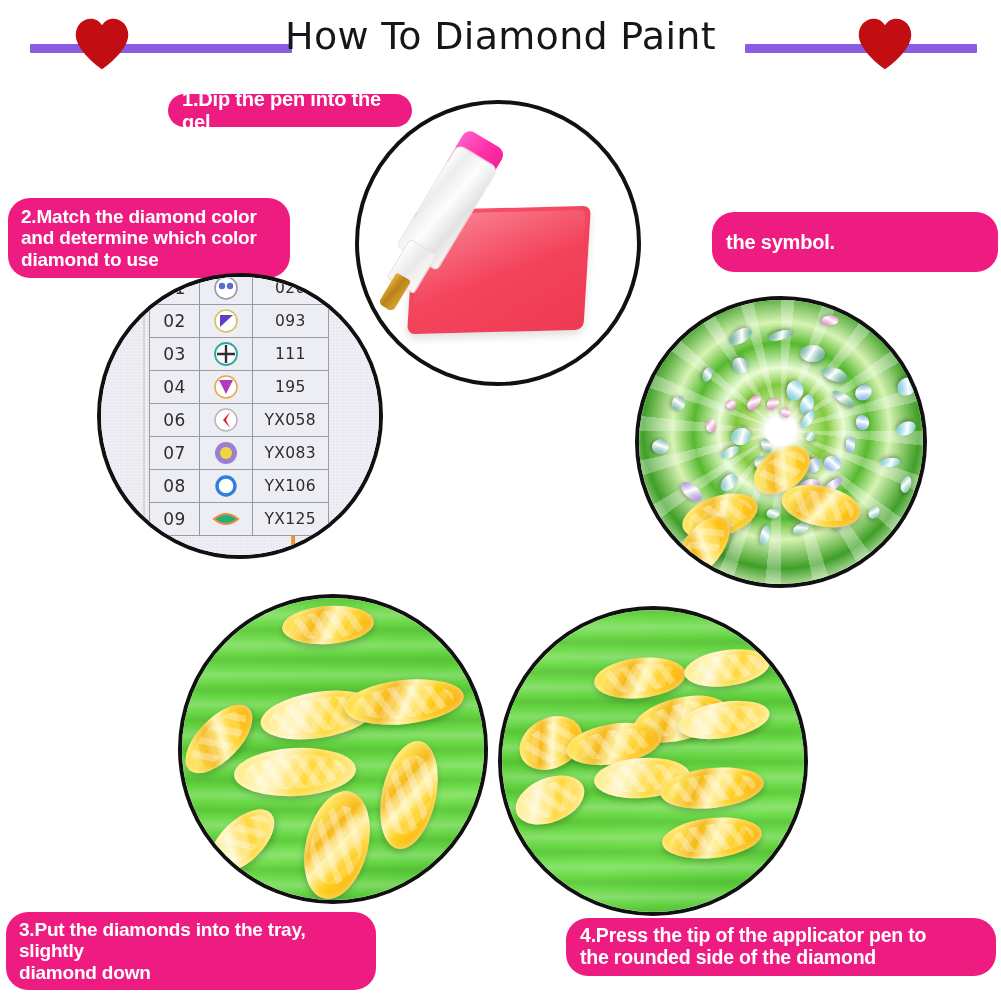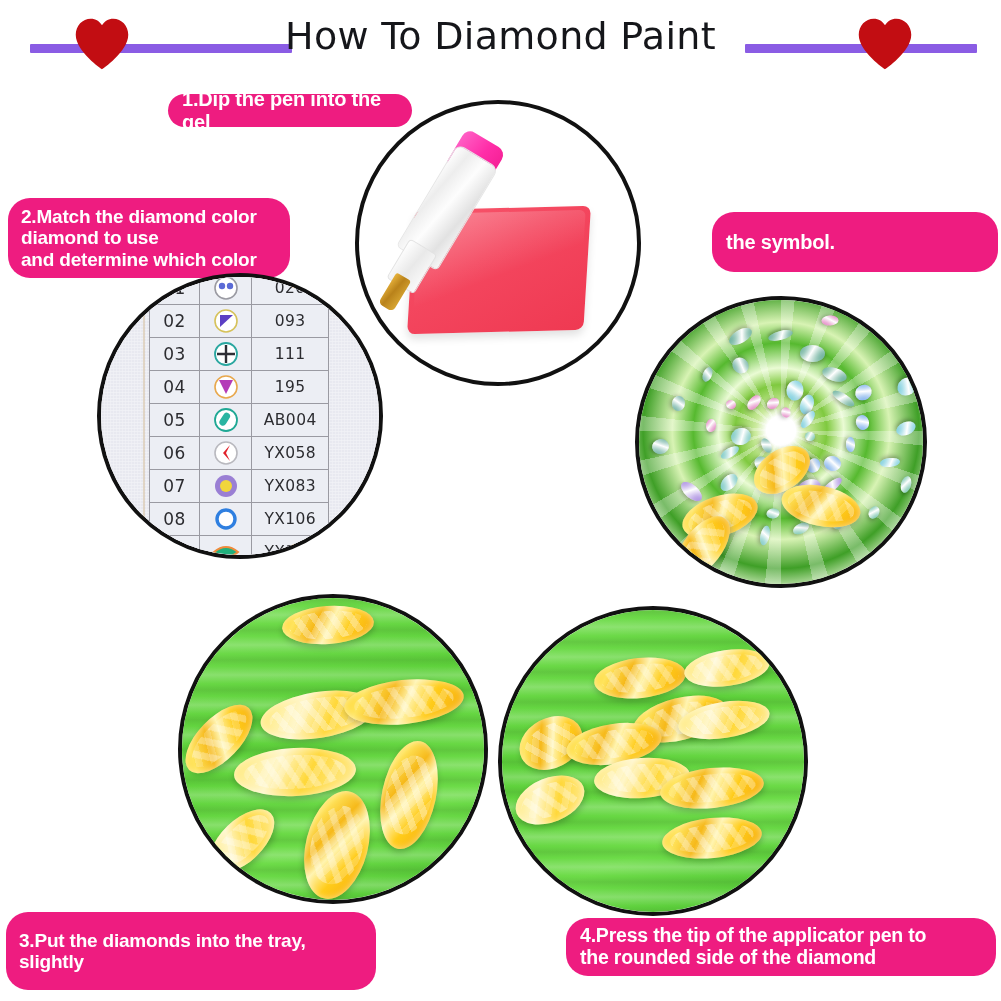--- a/index.html
+++ b/index.html
@@ -135,34 +135,35 @@
   <div id="page-title">How To Diamond Paint</div>
 </div>
 
 <div class="label" id="label-1">
   <span>1.Dip the pen into the gel</span>
 </div>
 
 <div class="label l2" id="label-2">
   <span>
     <div>2.Match the diamond color</div>
+    <div>and determine which color</div>
     <div>diamond to use</div>
-    <div>and determine which color</div>
   </span>
 </div>
 
 <div class="label l2" id="label-5">
   <span>
     <div>the symbol.</div>
   </span>
 </div>
 
 <div class="label l2" id="label-3">
   <span>
     <div>3.Put the diamonds into the tray, slightly</div>
+    <div>diamond down</div>
   </span>
 </div>
 
 <div class="label l2" id="label-4">
   <span>
     <div>4.Press the tip of the applicator pen to</div>
     <div>the rounded side of the diamond</div>
   </span>
 </div>
 
@@ -212,28 +213,20 @@
                 </svg></span></td>
             <td class="code">111</td>
           </tr>
           <tr>
             <td class="num">04</td>
             <td class="sym"><span class="symwrap"><svg width="30" height="26" viewBox="0 0 30 26">
                   <circle cx="15" cy="13" r="11" fill="#fff" stroke="#e8a84d" stroke-width="1.6"></circle>
                   <path d="M8 6 L22 6 L15 20 Z" fill="#b43bb8"></path>
                 </svg></span></td>
             <td class="code">195</td>
-          </tr>
-          <tr>
-            <td class="num">05</td>
-            <td class="sym"><span class="symwrap"><svg width="30" height="26" viewBox="0 0 30 26">
-                  <circle cx="15" cy="13" r="11" fill="#fff" stroke="#1fa894" stroke-width="1.8"></circle>
-                  <rect x="10" y="6" width="7" height="14" rx="3.5" fill="#2ab5a2" transform="rotate(32 15 13)"></rect>
-                </svg></span></td>
-            <td class="code">AB004</td>
           </tr>
           <tr>
             <td class="num">06</td>
             <td class="sym"><span class="symwrap"><svg width="30" height="26" viewBox="0 0 30 26">
                   <circle cx="15" cy="13" r="11" fill="#fff" stroke="#b9b9bf" stroke-width="1.6"></circle>
                   <path d="M19 5 L12 13 L19 21 L15 13 Z" fill="#e1202a"></path>
                 </svg></span></td>
             <td class="code">YX058</td>
           </tr>
           <tr>

